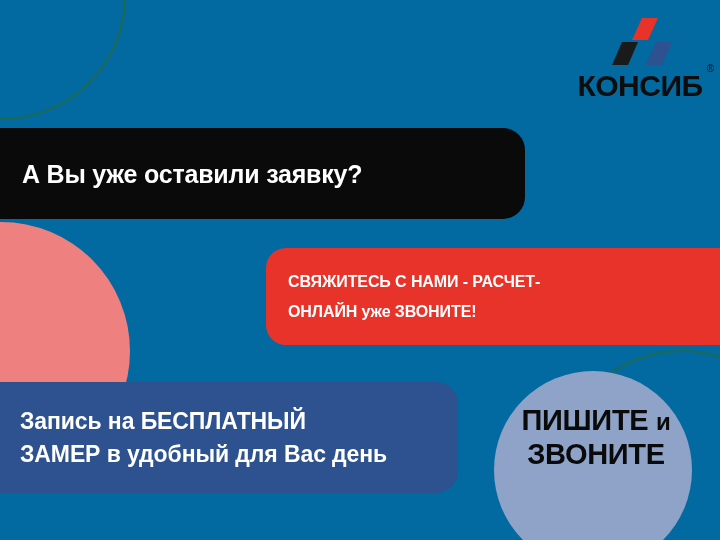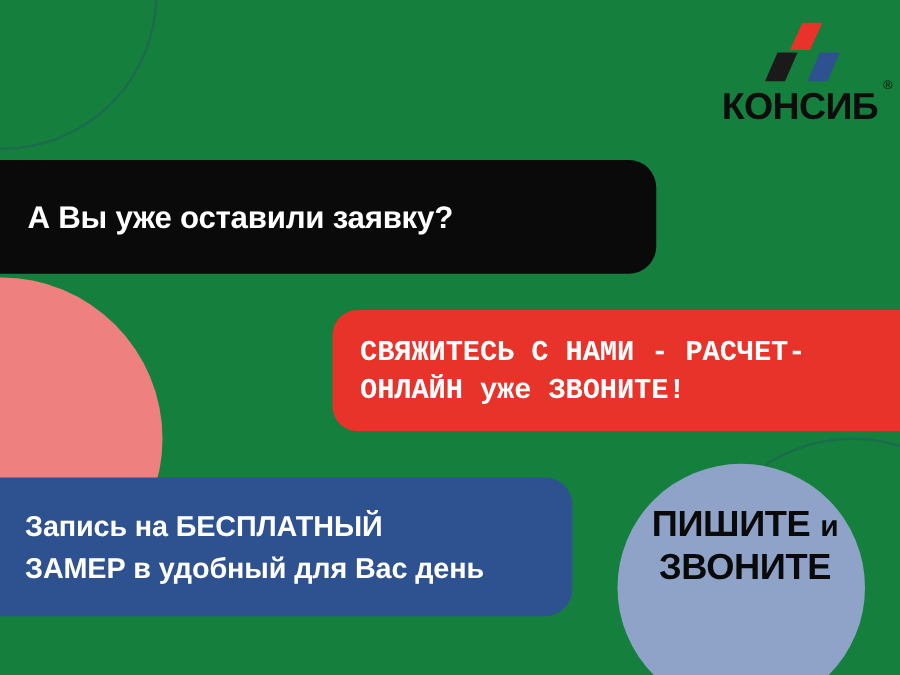--- a/index.html
+++ b/index.html
@@ -4,21 +4,21 @@
 <style>
   html, body {
     margin: 0;
     padding: 0;
     background: #ffffff;
   }
   #canvas {
     position: relative;
     width: 720px;
     height: 540px;
-    background: #15803d;
+    background: #0369a1;
     overflow: hidden;
     font-family: "Liberation Sans", sans-serif;
   }
 
   
   .deco {
     position: absolute;
     border-radius: 50%;
   }
   #green-ring-tl {
@@ -120,25 +120,24 @@
     top: 248px;
     width: 478px;
     height: 97px;
     background: #e8332a;
     border-radius: 20px;
     padding-left: 22px;
     padding-right: 24px;
   }
   #red-block-text {
     color: #ffffff;
-    font-size: 23px;
+    font-size: 16px;
     font-weight: 700;
     line-height: 30px;
     letter-spacing: -0.1px;
-    font-family: Liberation Mono, monospace;
   }
   #red-block-text .lc {
     text-transform: none;
   }
 
   #blue-block {
     left: -28px;
     top: 382px;
     width: 486px;
     height: 111px;

